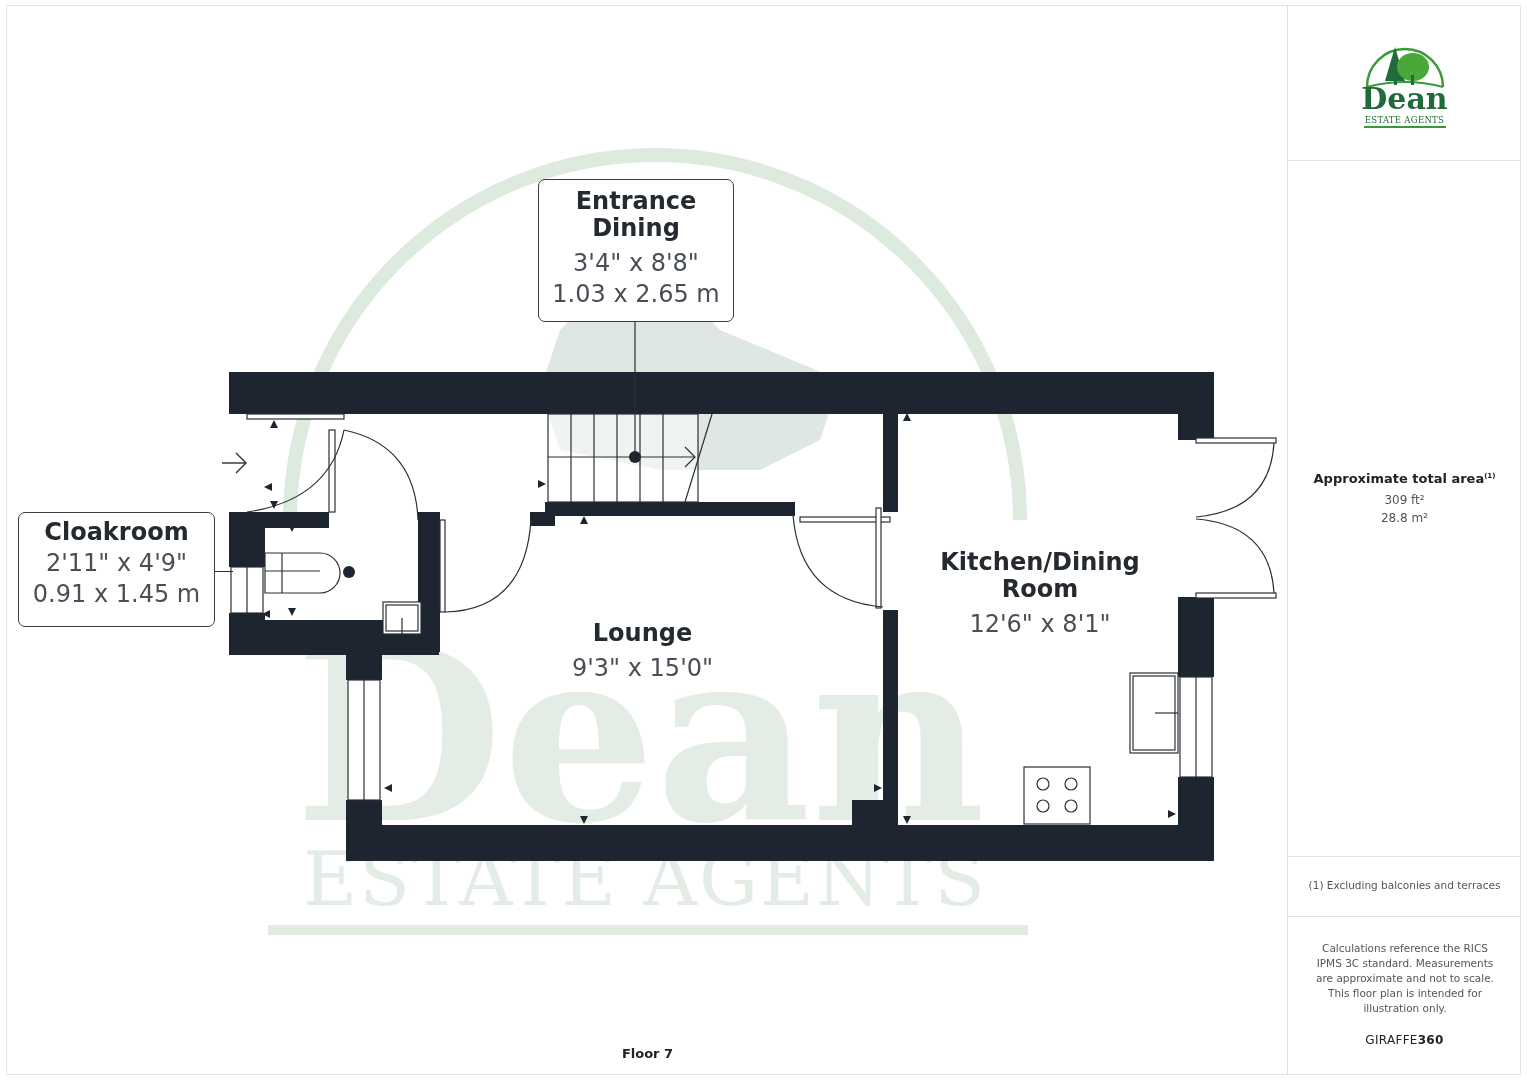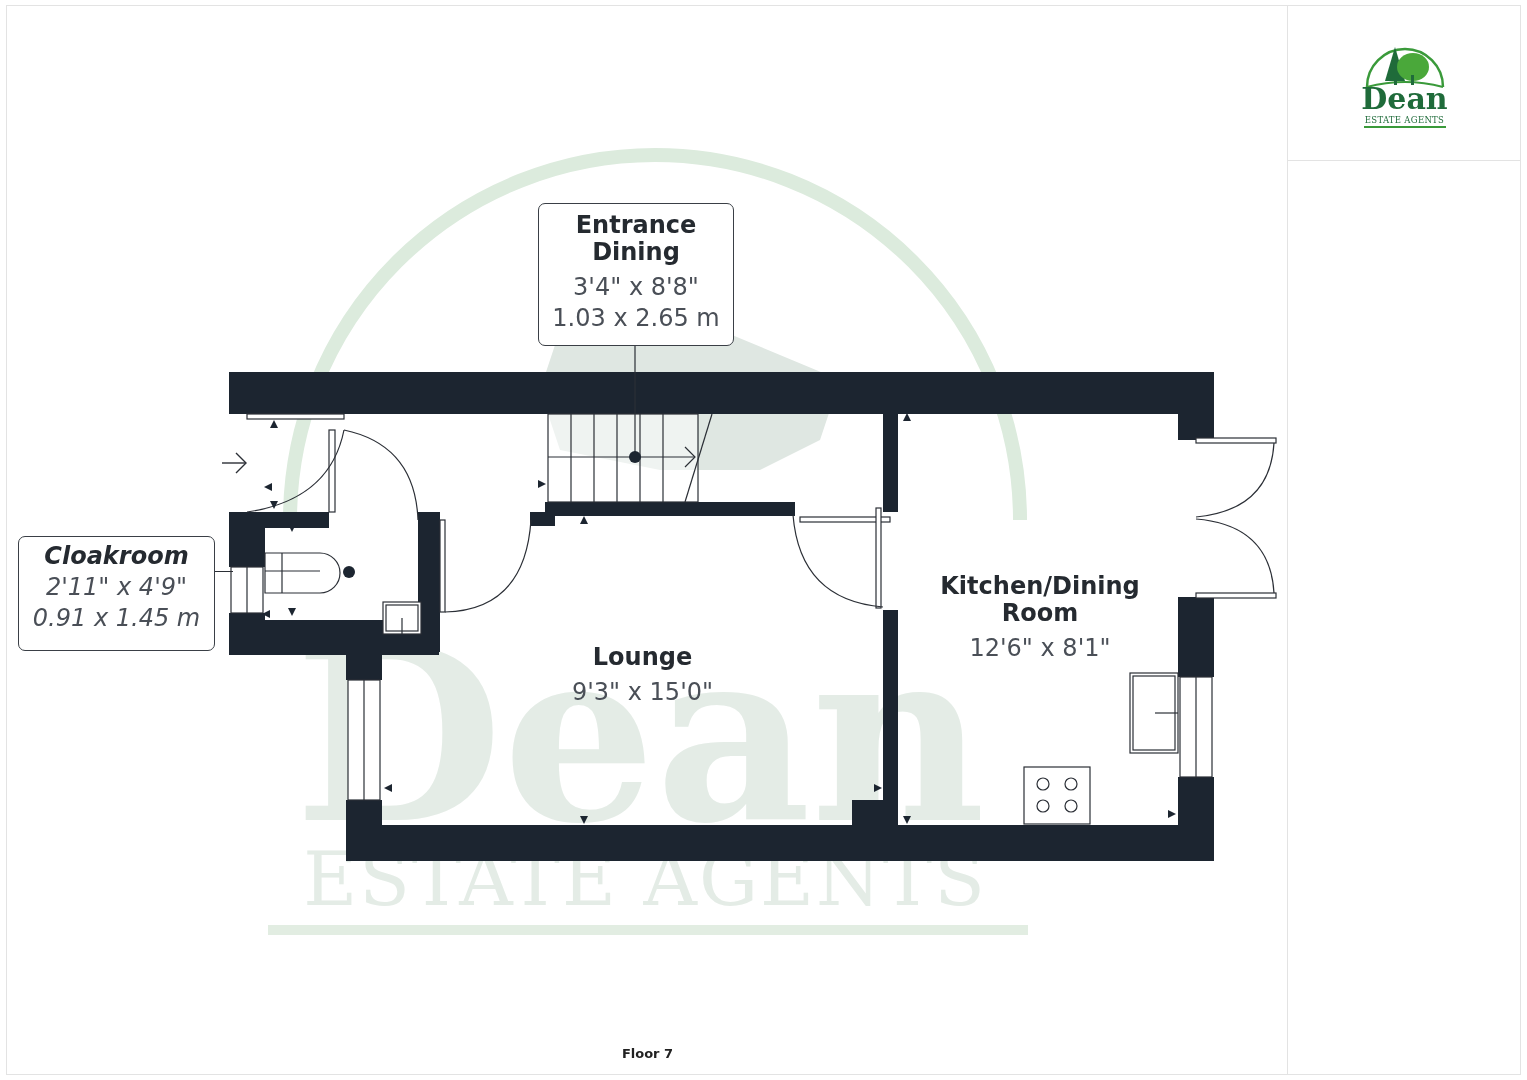--- a/index.html
+++ b/index.html
@@ -12,21 +12,21 @@
   .note-sec { top: 852px; height: 60px; }
   .disc-sec { top: 912px; height: 158px; border-bottom: none; }
   .area-title { position: absolute; top: 310px; left: 0; width: 100%; text-align: center; font-size: 13px; font-weight: bold; color: #222; }
   .area-title sup { font-size: 7px; }
   .area-val { position: absolute; left: 0; width: 100%; text-align: center; font-size: 12px; color: #555; }
   .note-text { position: absolute; top: 22px; left: 0; width: 100%; text-align: center; font-size: 10.5px; color: #555; }
   .disc-text { position: absolute; top: 24px; left: 22px; width: 190px; text-align: center; font-size: 10.5px; line-height: 15px; color: #555; }
   .brand { position: absolute; top: 116px; left: 0; width: 100%; text-align: center; font-size: 12px; color: #222; letter-spacing: 0.3px; }
   .brand b { font-weight: bold; }
   .floor-label { position: absolute; left: 600px; top: 1046px; width: 95px; text-align: center; font-size: 13px; font-weight: bold; color: #222; }
-  .room-label { position: absolute; text-align: center; color: #2b2f36; margin-top: 24px; }
+  .room-label { position: absolute; text-align: center; color: #2b2f36; }
   .room-label .name { font-weight: bold; font-size: 24px; line-height: 27px; color: #252a30; }
   .room-label .dim { font-size: 24px; line-height: 31px; color: #4a4f57; }
   .boxed { border: 1.5px solid #3a3f46; border-radius: 7px; background: #ffffff; box-sizing: border-box; }
   svg.plan { position: absolute; left: 0; top: 0; }
 </style>
 </head>
 <body>
 
 <div class="frame"></div>
 
@@ -173,21 +173,21 @@
   </g>
 </svg>
 
 <div class="room-label boxed" style="left:538px; top:179px; width:196px; height:143px; padding-top:8px;">
   <div class="name">Entrance</div>
   <div class="name">Dining</div>
   <div class="dim" style="margin-top:6px;">3'4" x 8'8"</div>
   <div class="dim">1.03 x 2.65 m</div>
 </div>
 
-<div class="room-label boxed" style="left:18px; top:512px; width:197px; height:115px; padding-top:6px;font-style:italic;">
+<div class="room-label boxed" style="left:18px; top:512px; width:197px; height:115px; padding-top:6px;">
   <div class="name">Cloakroom</div>
   <div class="dim" style="margin-top:2px;">2'11" x 4'9"</div>
   <div class="dim">0.91 x 1.45 m</div>
 </div>
 <div style="position:absolute; left:215px; top:571px; width:18px; height:1px; background:#2b2f36;"></div>
 
 <div class="room-label" style="left:530px; top:620px; width:225px;">
   <div class="name">Lounge</div>
   <div class="dim" style="margin-top:6px;">9'3" x 15'0"</div>
 </div>
@@ -208,15 +208,27 @@
       <polygon points="40,10 30,44 50,44" fill="#1f6b3a"></polygon>
       <ellipse cx="58" cy="30" rx="16" ry="14" fill="#4aa83a"></ellipse>
       <rect x="56" y="38" width="3" height="10" fill="#1f6b3a"></rect>
       <rect x="39" y="40" width="3" height="8" fill="#1f6b3a"></rect>
     </svg>
     <div style="position:absolute; top:78px; left:0; width:100%; text-align:center; font-family:'DejaVu Serif', serif; font-weight:bold; font-size:30px; color:#1f6b3a; line-height:32px;">Dean</div>
     <div style="position:absolute; top:110px; left:0; width:100%; text-align:center; font-family:'DejaVu Serif', serif; font-size:8.5px; color:#1f6b3a; letter-spacing:0.3px;">ESTATE AGENTS</div>
     <div style="position:absolute; top:121px; left:76px; width:82px; height:1.5px; background:#3a9a3a;"></div>
   </div>
 
-
-
+  <div class="side-sec area-sec">
+    <div class="area-title"><span>Approximate total area</span><sup>(1)</sup></div>
+    <div class="area-val" style="top:332px;">309 ft²</div>
+    <div class="area-val" style="top:350px;">28.8 m²</div>
+  </div>
+
+  <div class="side-sec note-sec">
+    <div class="note-text">(1) Excluding balconies and terraces</div>
+  </div>
+
+  <div class="side-sec disc-sec">
+    <div class="disc-text">Calculations reference the RICS IPMS 3C standard. Measurements are approximate and not to scale. This floor plan is intended for illustration only.</div>
+    <div class="brand"><span>GIRAFFE</span><b>360</b></div>
+  </div>
 </div>
 
 </body></html>

